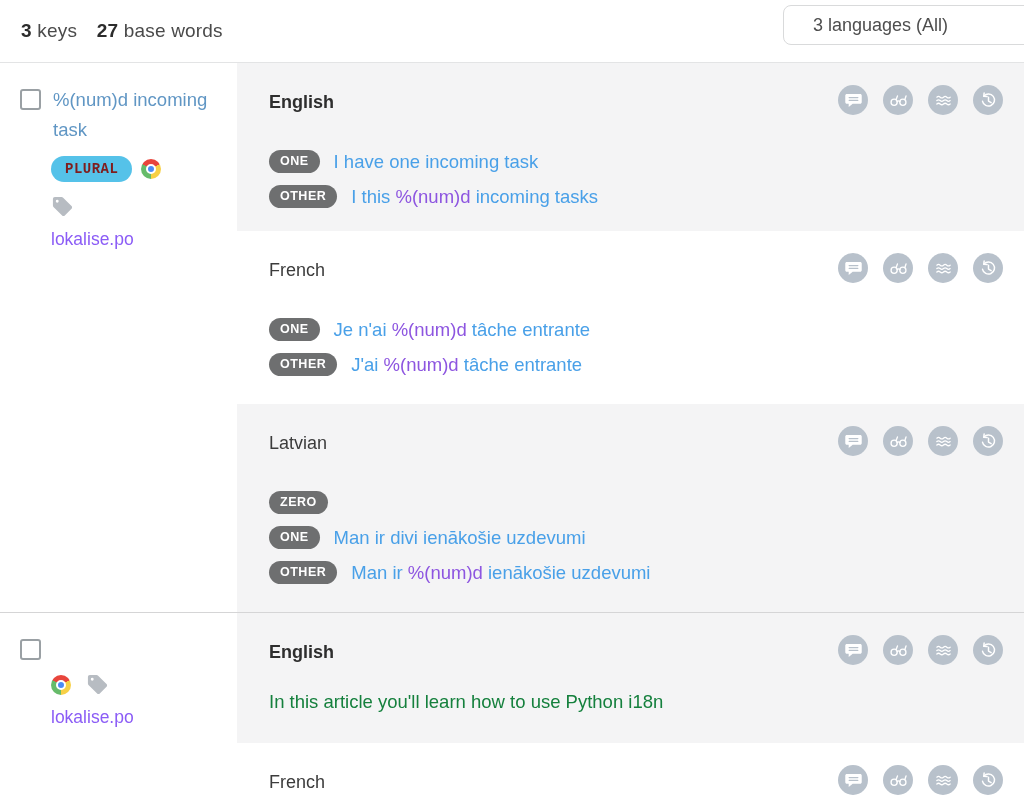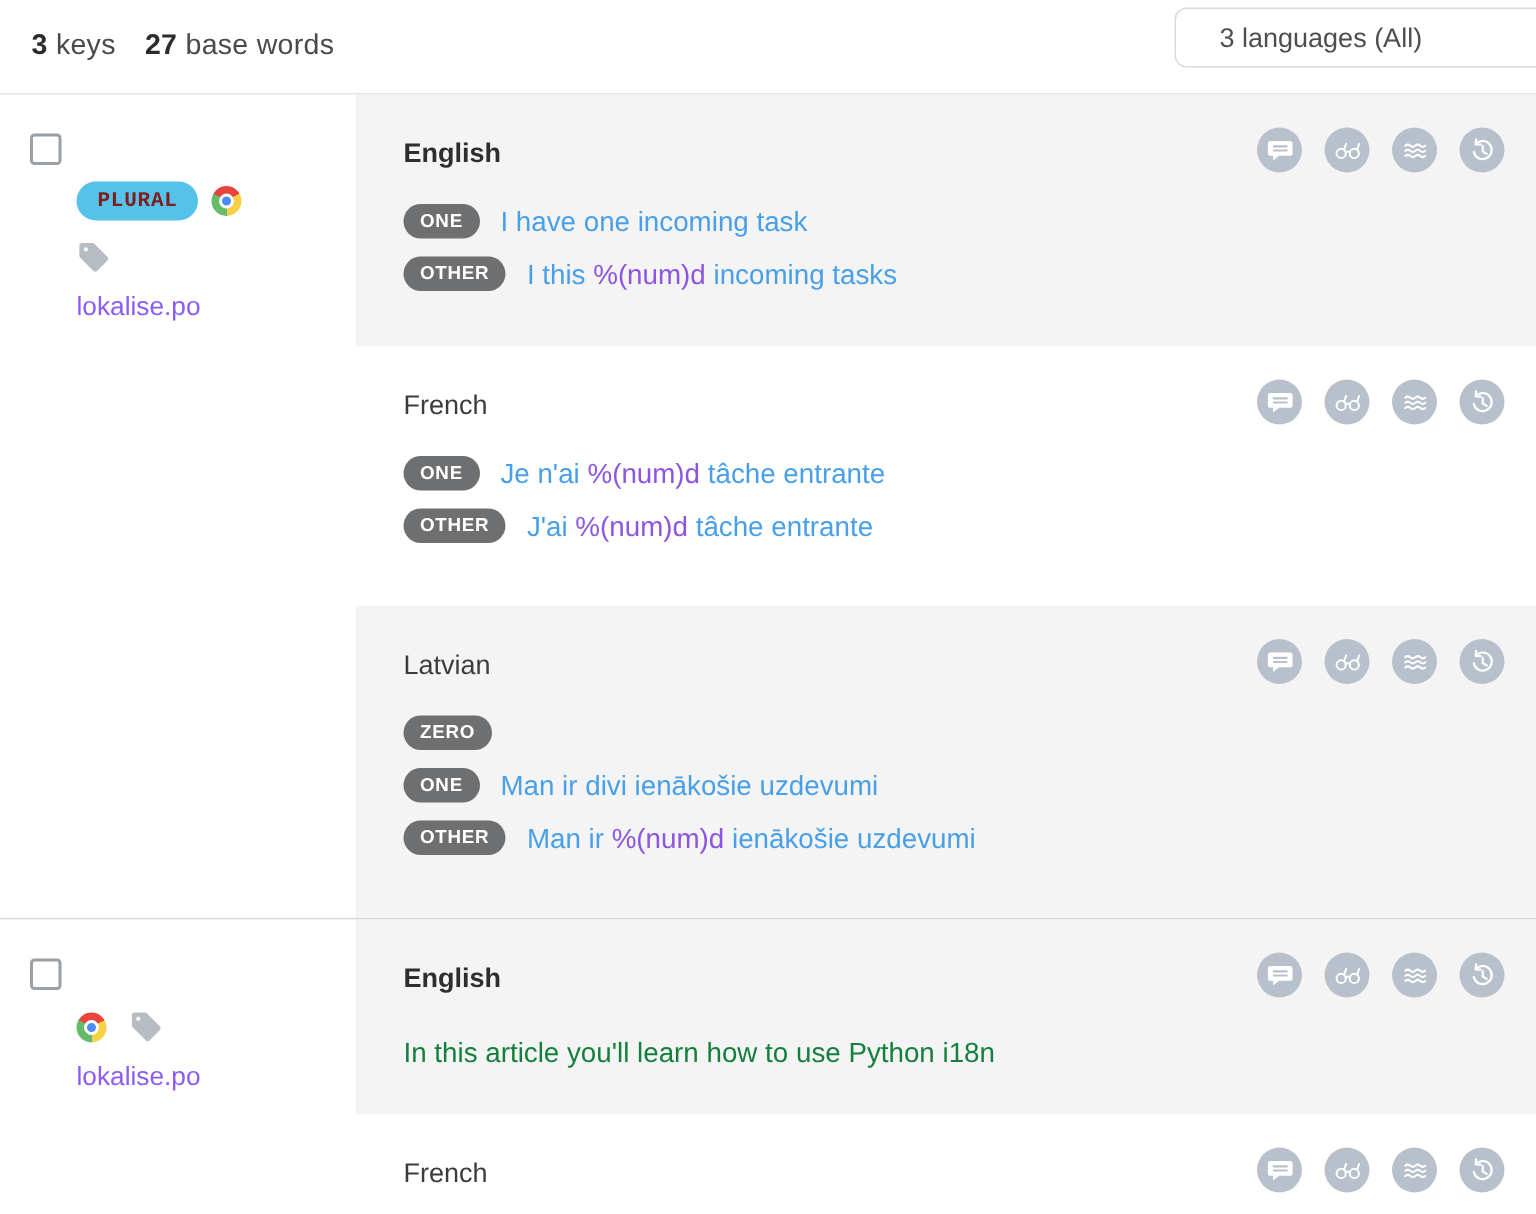--- a/index.html
+++ b/index.html
@@ -58,21 +58,21 @@
   .lang-row.shaded{background:#f4f4f5;}
   .row-head{display:flex;justify-content:space-between;align-items:flex-end;}
   .lang-name{font-size:18px;color:#3c3c3c;line-height:26px;}
   .lang-name.src{font-weight:700;color:#2e2e2e;}
   .icon-set{display:flex;margin-top:-2px;}
   .icon-btn{
     width:30px;height:30px;border-radius:50%;background:#b8c1cb;margin-left:15px;
     display:flex;align-items:center;justify-content:center;cursor:pointer;flex:none;
   }
   .icon-btn svg{width:21px;height:21px;display:block;}
-  .plurals{margin-top:15px;}
+  .plurals{margin-top:29px;}
   .plural-line{display:flex;align-items:center;height:35px;}
   .form-badge{
     background:#6e6f70;color:#fff;font-size:12.5px;font-weight:700;letter-spacing:.5px;
     padding:4px 11px 5px;border-radius:12px;margin-right:14px;flex:none;
   }
   .tr-text{font-size:18.5px;color:#49a0e8;cursor:pointer;white-space:pre;}
   .tr-text .ph{color:#8d55e0;}
   .single-text{margin-top:26px;font-size:18.5px;color:#15803d;cursor:pointer;}
   
   .h-en1{height:168px;} .h-fr1{height:173px;} .h-lv1{height:208px;}
@@ -120,20 +120,21 @@
   </div>
   <div class="lang-filter">
     <span>3 languages (All)</span>
   </div>
 </div>
 
 <div class="key-section first">
   <div class="key-cell">
     <div class="key-head">
       <div class="checkbox"></div>
+      <div class="key-title">%(num)d incoming task</div>
     </div>
     <div class="key-meta">
       <div class="badge-row">
         <span class="plural-badge">PLURAL</span>
         <span class="chrome"></span>
       </div>
       <div class="tag-row">
         <svg class="tag-icon" viewBox="0 0 24 24">
             <use href="#ic-tag"></use>
           </svg>

